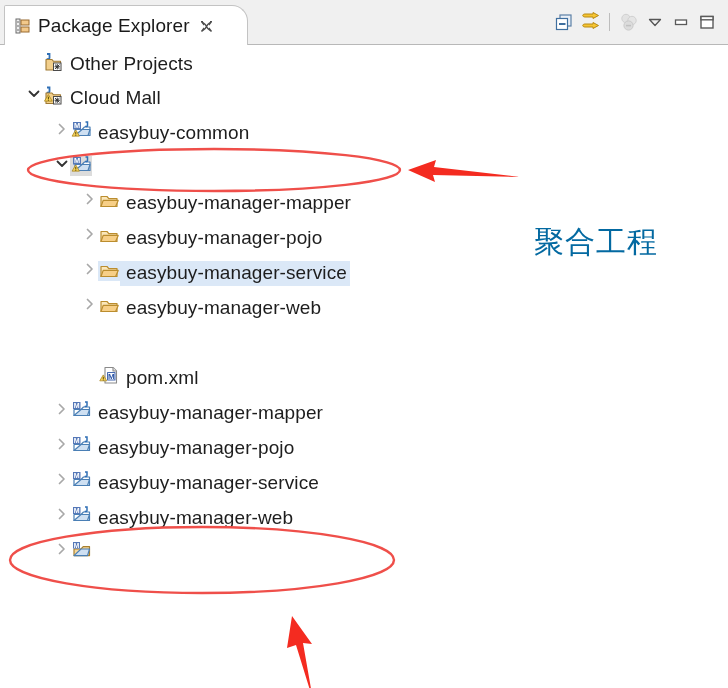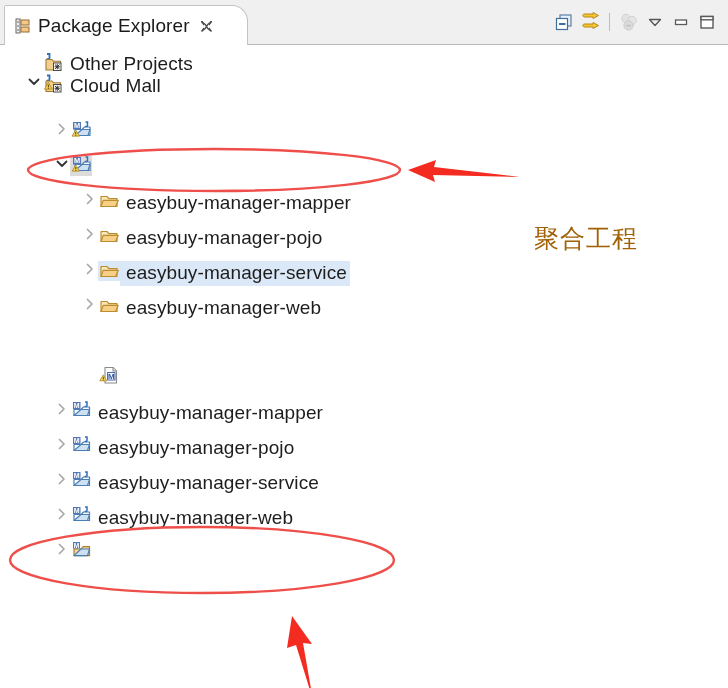--- a/index.html
+++ b/index.html
@@ -105,22 +105,22 @@
   .hl-blue .row-icon { background: #dbe8f7; }
 
   
   .anno-layer {
     position: absolute; left: 0; top: 0;
     width: 728px; height: 688px;
     pointer-events: none;
   }
   .anno-text {
     position: absolute;
-    color: #a16207;
-    font-size: 25px;
+    color: #0369a1;
+    font-size: 30px;
     letter-spacing: 1px;
     white-space: nowrap;
   }
 </style>
 </head>
 <body>
 
 <div id="root">
 
   <div class="view-header">
@@ -206,21 +206,21 @@
         <span class="row-icon">
           <svg width="20" height="20" viewBox="0 0 20 20">
             <path d="M4 2 L6.5 2 L6.5 6 C6.5 7.6 4.6 7.6 4.3 6.3" fill="none" stroke="#2f6fb5" stroke-width="1.8"></path>
             <path d="M3 7.5 L9 7.5 L10.5 9.3 L17.5 9.3 L17.5 18 L3 18 Z" fill="#f2cf8c" stroke="#a07a34" stroke-width="1.1" stroke-linejoin="round"></path>
             <rect x="10.5" y="11" width="7.5" height="7.5" fill="#ffffff" stroke="#4a4a4a" stroke-width="1"></rect>
             <path d="M12 12.6 L16.5 16.9 M16.5 12.6 L12 16.9 M14.25 12.1 L14.25 17.4 M11.6 14.75 L16.9 14.75" stroke="#333333" stroke-width="1"></path>
           </svg>
         </span>
         <span class="row-label">Other Projects</span>
       </div>
-      <div class="row" style="top: 28px; left: 26px;">
+      <div class="row" style="top: 40px; left: 26px;">
         <span class="twisty">
           <svg width="14" height="14" viewBox="0 0 14 14">
             <path d="M2.5 4.5 L7 9 L11.5 4.5" fill="none" stroke="#333333" stroke-width="1.8" stroke-linecap="round" stroke-linejoin="round"></path>
           </svg>
         </span>
         <span class="row-icon">
           <svg width="20" height="20" viewBox="0 0 20 20">
             <path d="M4 1.5 L6.5 1.5 L6.5 5.5 C6.5 7.1 4.6 7.1 4.3 5.8" fill="none" stroke="#2f6fb5" stroke-width="1.8"></path>
             <path d="M3 7 L9 7 L10.5 8.8 L17.5 8.8 L17.5 17.5 L3 17.5 Z" fill="#f2cf8c" stroke="#a07a34" stroke-width="1.1" stroke-linejoin="round"></path>
             <rect x="10.5" y="10.5" width="7.5" height="7.5" fill="#ffffff" stroke="#4a4a4a" stroke-width="1"></rect>
@@ -247,20 +247,21 @@
             <rect x="2" y="1" width="8" height="7.5" fill="#5578b8"></rect>
             <text x="6" y="7.4" font-size="7.4" font-family="Liberation Sans, sans-serif" font-weight="bold" fill="#ffffff" text-anchor="middle">M</text>
             <path d="M14.5 1 L16.5 1 L16.5 4.4 C16.5 5.9 14.8 5.9 14.5 4.8" fill="none" stroke="#2f6fb5" stroke-width="1.5"></path>
             <g transform="translate(-0.8,2.2) scale(0.74)">
               <path d="M2.5 17.5 L7.5 9 L12.5 17.5 Z" fill="#f6d25a" stroke="#a5821c" stroke-width="1"></path>
               <rect x="6.9" y="11.8" width="1.3" height="3.3" fill="#5a4708"></rect>
               <rect x="6.9" y="15.7" width="1.3" height="1.3" fill="#5a4708"></rect>
             </g>
           </svg>
         </span>
+        <span class="row-label">easybuy-common</span>
       </div>
       <div class="row hl-gray" style="top: 110px; left: 54px;">
         <span class="twisty">
           <svg width="14" height="14" viewBox="0 0 14 14">
             <path d="M2.5 4.5 L7 9 L11.5 4.5" fill="none" stroke="#333333" stroke-width="1.8" stroke-linecap="round" stroke-linejoin="round"></path>
           </svg>
         </span>
         <span class="row-icon">
           <svg width="21" height="20" viewBox="0 0 21 20">
             <path d="M4 8.5 L11 8.5 L13.5 6 L19 6 L19 14.5 L4 14.5 Z" fill="#ffffff" stroke="#4a7fb5" stroke-width="1.2" stroke-linejoin="round"></path>
@@ -340,20 +341,21 @@
             <path d="M14 1.5 L14 5 L17.5 5" fill="#e6e6e6" stroke="#8a8a8a" stroke-width="1.1" stroke-linejoin="round"></path>
             <rect x="8.6" y="6.6" width="7.4" height="7.4" fill="#ffffff" stroke="#2a53a5" stroke-width="0.9"></rect>
             <text x="12.3" y="13" font-size="8" font-family="Liberation Sans, sans-serif" font-weight="bold" fill="#2a53a5" text-anchor="middle">M</text>
             <g transform="translate(-1,2.6) scale(0.7)">
               <path d="M2.5 17.5 L7.5 9 L12.5 17.5 Z" fill="#f6d25a" stroke="#a5821c" stroke-width="1"></path>
               <rect x="6.9" y="11.8" width="1.3" height="3.3" fill="#5a4708"></rect>
               <rect x="6.9" y="15.7" width="1.3" height="1.3" fill="#5a4708"></rect>
             </g>
           </svg>
         </span>
+        <span class="row-label">pom.xml</span>
       </div>
       <div class="row" style="top: 355px; left: 54px;">
         <span class="twisty">
           <svg width="14" height="14" viewBox="0 0 14 14">
             <path d="M4.5 2.5 L9 7 L4.5 11.5" fill="none" stroke="#a8a8a8" stroke-width="1.7" stroke-linecap="round" stroke-linejoin="round"></path>
           </svg>
         </span>
         <span class="row-icon">
           <svg width="21" height="20" viewBox="0 0 21 20">
             <path d="M3 8.5 L10 8.5 L12.5 6 L18.5 6 L18.5 14.5 L3 14.5 Z" fill="#ffffff" stroke="#4a7fb5" stroke-width="1.2" stroke-linejoin="round"></path>

